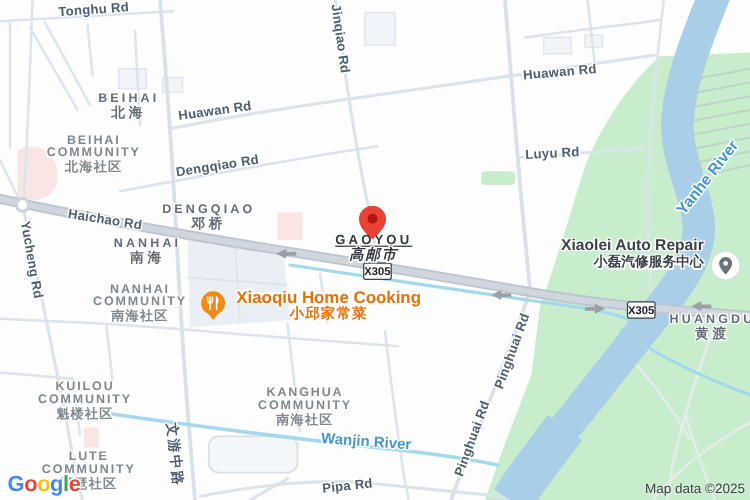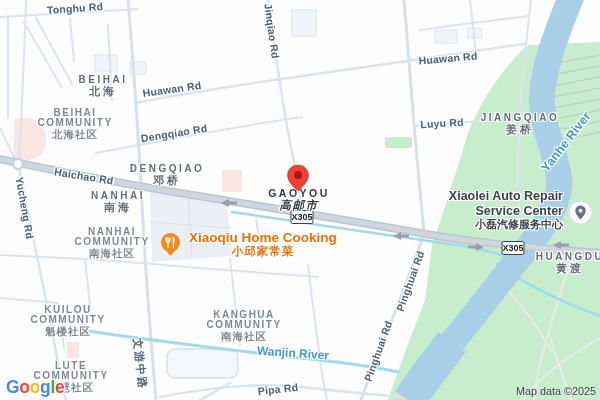--- a/index.html
+++ b/index.html
@@ -15,21 +15,21 @@
     transform:translate(-50%,-50%);
     text-shadow:-1px -1px 0 #fff,1px -1px 0 #fff,-1px 1px 0 #fff,1px 1px 0 #fff,0 0 3px #fff;
   }
   .road{font-size:10.5px;font-weight:bold;color:#4d6072;letter-spacing:.2px;}
   .road-zh{font-size:11px;font-weight:bold;color:#4d6072;letter-spacing:2px;}
   .water{font-size:12px;font-weight:bold;color:#4497cb;}
   .loc{text-align:center;color:#646d76;font-weight:bold;}
   .loc .en{font-size:10px;letter-spacing:2.5px;line-height:11px;}
   .loc .zh{font-size:11px;letter-spacing:3px;line-height:12px;}
   .city{color:#33393f;}
-  .city .en{font-size:10.5px;letter-spacing:2.5px;}
+  .city .en{font-size:10.5px;letter-spacing:2.5px;text-decoration:underline;}
   .city .zh{font-size:11.5px;letter-spacing:1.5px;font-style:italic;}
   .community{text-align:center;color:#7f8890;font-weight:bold;}
   .community .en{font-size:10px;letter-spacing:1.5px;line-height:9.5px;}
   .community .zh{font-size:10.5px;letter-spacing:1px;line-height:12px;margin-top:1px;}
   .poi-orange{color:#e8710a;font-weight:bold;text-align:center;transform:none;}
   .poi-orange .en{font-size:13.5px;line-height:14px;}
   .poi-orange .zh{font-size:11.5px;line-height:13px;letter-spacing:1px;}
   .poi-dark{color:#3b4249;font-weight:bold;text-align:right;transform:none;}
   .poi-dark .en{font-size:12.5px;line-height:14.5px;}
   .poi-dark .zh{font-size:11px;line-height:13.5px;}
@@ -162,24 +162,20 @@
     <div class="zh">北海</div>
   </div>
   <div class="lbl loc" style="left:167px;top:174px">
     <div class="en">DENGQIAO</div>
     <div class="zh">邓桥</div>
   </div>
   <div class="lbl loc" style="left:118px;top:201px">
     <div class="en">NANHAI</div>
     <div class="zh">南海</div>
   </div>
-  <div class="lbl loc" style="left:520px;top:123px">
-    <div class="en">JIANGQIAO</div>
-    <div class="zh">姜桥</div>
-  </div>
   <div class="lbl loc" style="left:570px;top:262px">
     <div class="en">HUANGDU</div>
     <div class="zh">黄渡</div>
   </div>
 
   <div class="lbl loc city" style="left:299px;top:199px">
     <div class="en">GAOYOU</div>
     <div class="zh">高邮市</div>
   </div>
 
@@ -225,21 +221,20 @@
       <path d="M13.6 5 c1.7 1.9 1.7 4.6 .2 6.2 L14 16 h-1.3 V5 Z" fill="#fff"></path>
     </svg>
   </div>
   <div class="lbl poi-orange" style="left:189px;top:231px">
     <div class="en">Xiaoqiu Home Cooking</div>
     <div class="zh">小邱家常菜</div>
   </div>
 
   <div class="lbl poi-dark" style="right:37px;top:189px;left:auto">
     <div class="en">Xiaolei Auto Repair</div>
-    <div class="en">Service Center</div>
     <div class="zh">小磊汽修服务中心</div>
   </div>
   <div class="icon" style="left:568px;top:200px">
     <svg width="25" height="25" viewBox="0 0 25 25">
       <circle cx="12.5" cy="12.5" r="11.5" fill="#fff" stroke="#dadce0" stroke-width="1"></circle>
       <path d="M12.5 5.5 c-2.9 0-5.2 2.3-5.2 5.2 0 3.9 5.2 8.8 5.2 8.8 s5.2-4.9 5.2-8.8 c0-2.9-2.3-5.2-5.2-5.2z" fill="#65747E"></path>
       <circle cx="12.5" cy="10.7" r="1.9" fill="#fff"></circle>
     </svg>
   </div>
 

